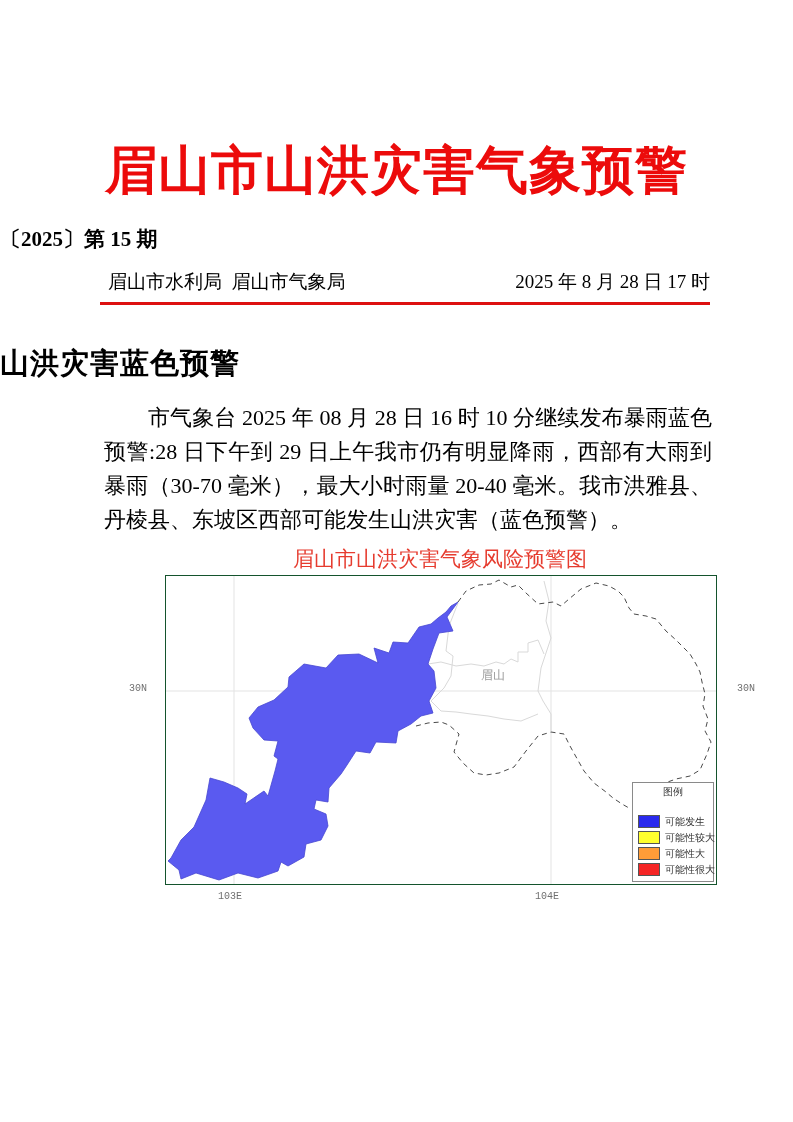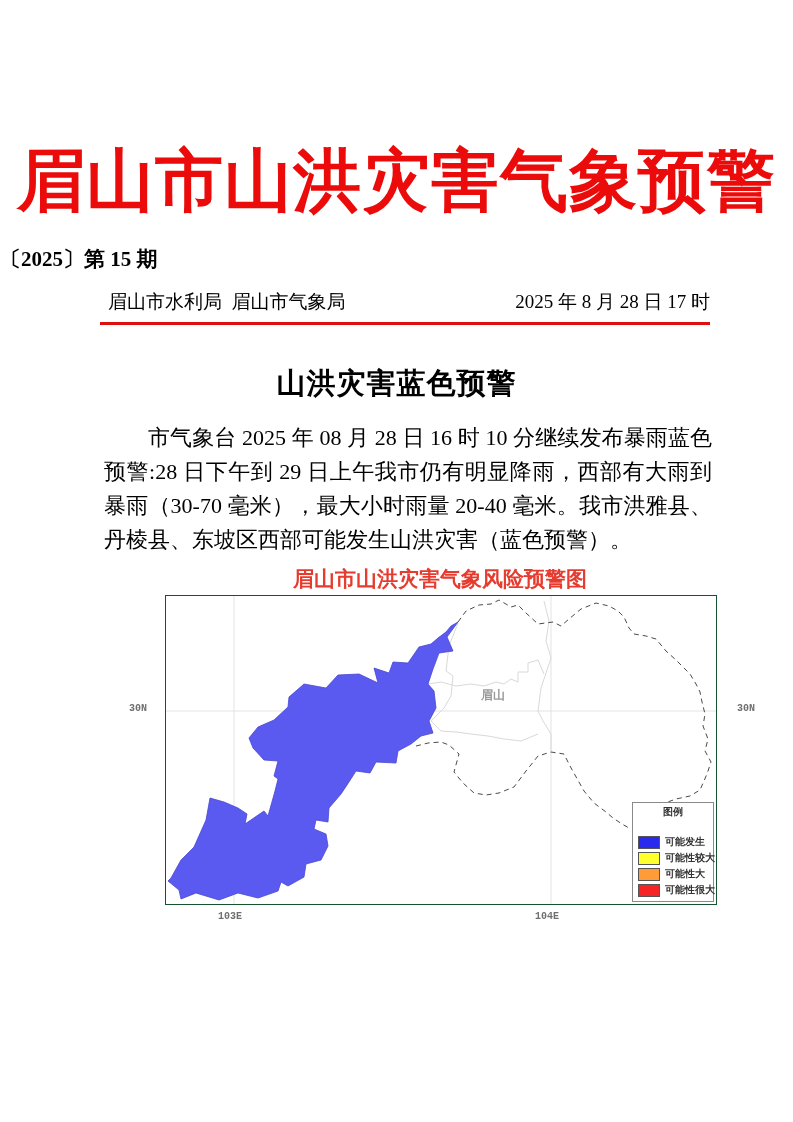--- a/index.html
+++ b/index.html
@@ -7,21 +7,21 @@
     position:relative;
     width:793px;height:1122px;
     background:#ffffff;
     font-family:"Liberation Serif", serif;
     color:#111;
     overflow:hidden;
   }
   .doc-title{
     margin:137px 0 0 0;
     text-align:center;
-    font-size:68px;
+    font-size:52px;
     line-height:1.3;
     font-weight:bold;
     color:#ec0b0b;
     letter-spacing:1px;
   }
   .issue-no{
     margin-top:20px;
     font-size:21px;
     font-weight:bold;
     color:#000;
@@ -35,39 +35,38 @@
     color:#000;
     white-space:pre;
   }
   .red-rule{
     margin:7px 83px 0 100px;
     height:3px;
     background:#dd1010;
   }
   .section-heading{
     margin:39px 0 0 0;
-    text-align:center;
+    text-align:left;
     font-size:29px;
     font-weight:bold;
     color:#000;
     letter-spacing:1px;
   }
   .body-text{
     margin:17px 81px 11px 104px;
     font-size:22px;
     line-height:34px;
     text-align:justify;
     text-indent:2em;
     color:#000;
   }
   .map-block{
     margin-top:2px;
     margin-left:165px;
     width:550px;
-    font-weight:bold;
   }
   .map-title{
     text-align:center;
     font-size:21px;
     color:#e63c2f;
     line-height:22px;
   }
   .map-subtitle{
     text-align:center;
     font-size:18px;

